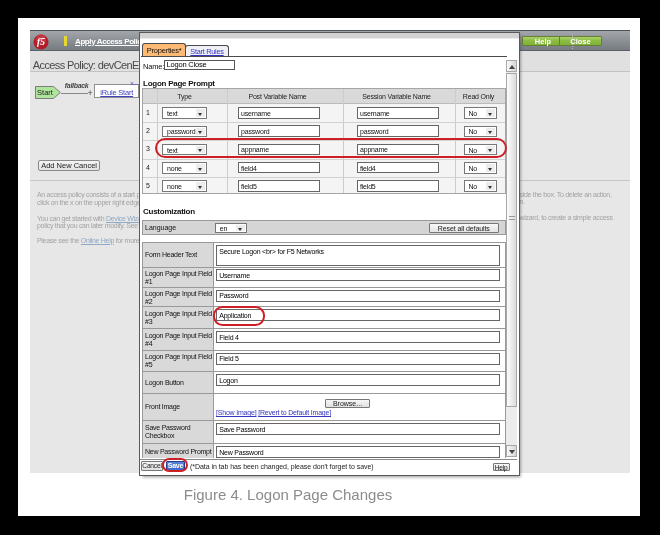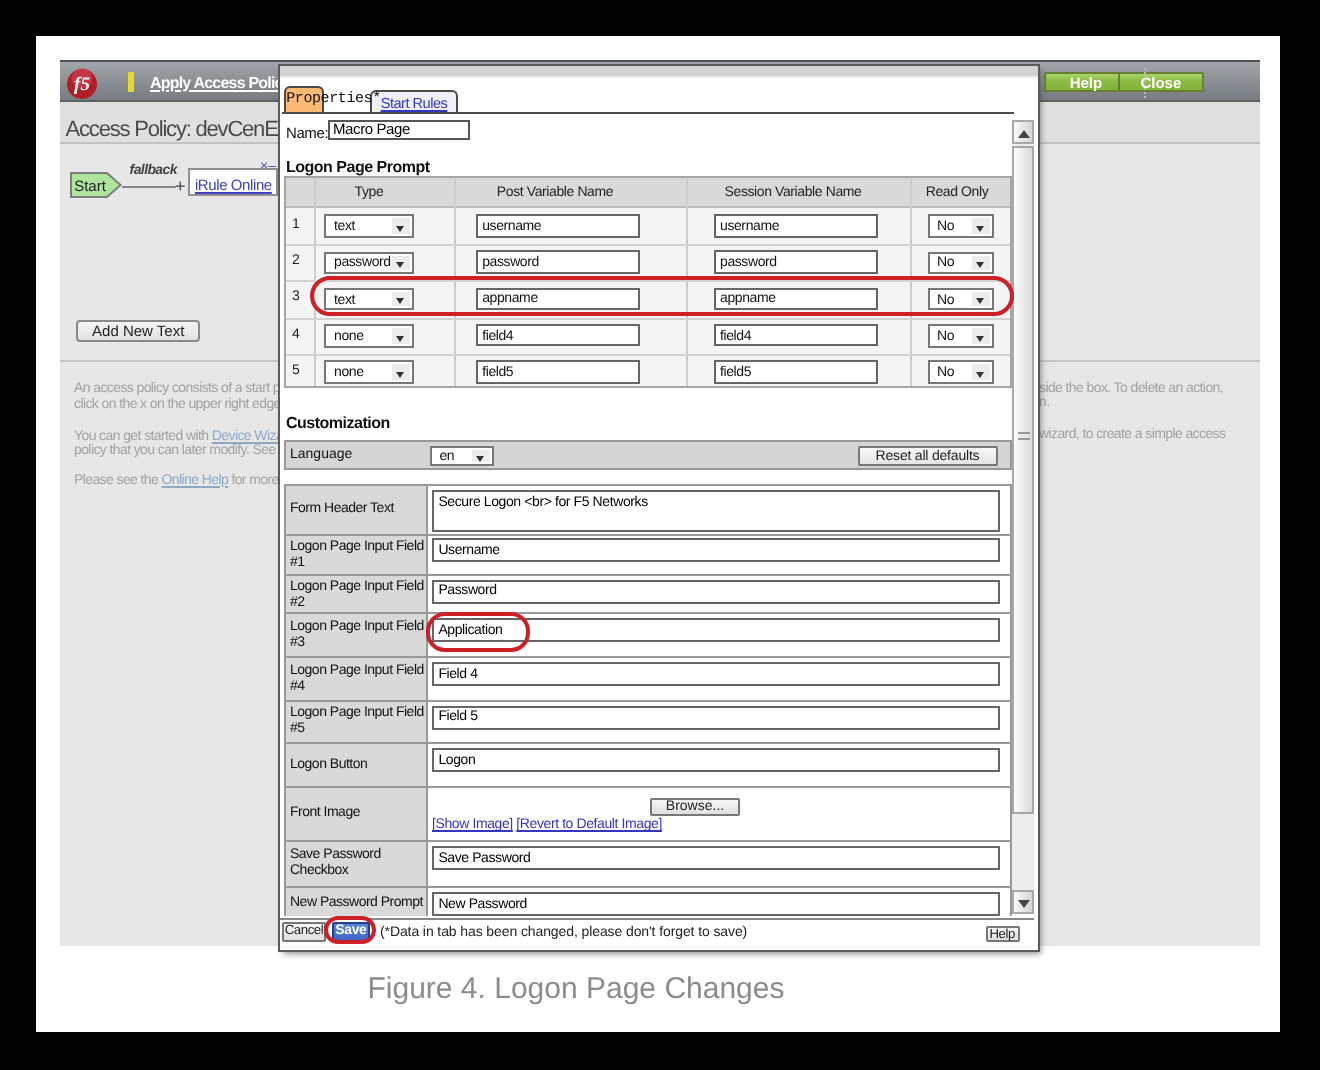--- a/index.html
+++ b/index.html
@@ -34,21 +34,21 @@
 #macrobtn { position:absolute; left:8.1px; top:129.5px; width:62px; height:11.5px; background:linear-gradient(#f4f4f4,#e2e2e2); border:1px solid #8a8a8a; border-radius:2px; font-size:7.5px; color:#222; text-align:center; line-height:10.5px; }
 #psep { position:absolute; left:0; top:149.5px; width:600px; border-top:1px solid #c6c6c6; }
 .para { position:absolute; font-size:7px; color:#a2a2a2; white-space:nowrap; letter-spacing:-0.3px; }
 .para a { color:#8fa8c4; text-decoration:underline; }
 
 
 #dlg { position:absolute; left:140px; top:32.5px; width:379px; height:442.5px; background:#fff;
   box-shadow:0 0 0 1px #5a5a5a, 1.5px 2px 3px rgba(60,60,60,0.55); }
 #dtitle { position:absolute; left:0; top:0; width:100%; height:6px; background:#d2d2d2; border-bottom:1px solid #ececec; }
 .tab { position:absolute; border:1px solid #4a4a4a; border-bottom:none; border-radius:3px 3px 0 0; font-size:7.5px; text-align:center; white-space:nowrap; }
-#tab1 { left:2.1px; top:10.7px; width:20px; height:13px; background:#fdba74; color:#111; line-height:13px; z-index:3; letter-spacing:-0.2px;font-family:Liberation Mono, monospace; }
+#tab1 { left:2.1px; top:10.7px; width:44px; height:13px; background:#fdba74; color:#111; line-height:13px; z-index:3; letter-spacing:-0.2px; }
 #tab2 { left:45px; top:12px; width:44px; height:11.6px; background:#eff0f6; line-height:11px; }
 #tab2 span { color:#3535c0; text-decoration:underline; font-size:7.3px; letter-spacing:-0.25px; }
 #tabline { position:absolute; left:1px; top:23.6px; width:366px; border-top:1px solid #4a4a4a; }
 #nmlbl { position:absolute; left:3px; top:29.5px; font-size:7.5px; color:#111; letter-spacing:-0.2px; }
 #nminp { position:absolute; left:23.5px; top:27.3px; width:71.5px; height:10.5px; border:1px solid #565656; font-size:7.5px; line-height:8.5px; padding-left:2px; background:#fff; letter-spacing:-0.2px; }
 #lpa { position:absolute; left:3px; top:46.5px; font-size:8px; font-weight:bold; color:#111; letter-spacing:-0.25px; }
 
 
 #tbl { position:absolute; left:1.5px; top:55.9px; width:364.5px; height:106px; border:1px solid #a5a5a5; background:#f4f4f4; }
 #tblhdr { position:absolute; left:0; top:0; width:100%; height:14.4px; background:#d9d9d9; border-bottom:1px solid #bbb; }
@@ -115,44 +115,44 @@
   <div id="aptitle">Access Policy: devCenExample1</div>
 
   <svg style="position:absolute;left:5.2px;top:55.6px" width="26" height="13" viewBox="0 0 26 13">
     <path d="M0.5,0.5 L18.5,0.5 L25.3,6.5 L18.5,12.5 L0.5,12.5 Z" fill="#aee49c" stroke="#7d7d7d" stroke-width="1"></path>
     <text x="10" y="9.3" font-size="7.5" fill="#222" text-anchor="middle" font-family="Liberation Sans,sans-serif">Start</text>
   </svg>
   <div id="fallback">fallback</div>
   <div id="fline"></div>
   <div id="plus">+</div>
   <div id="irulebox">
-      <a>iRule Online</a>
+      <a>iRule Start</a>
     </div>
   <div id="irx">×–</div>
-  <div id="macrobtn">Add New Text</div>
+  <div id="macrobtn">Add New Cancel</div>
   <div id="psep"></div>
 
   <div class="para" style="left:7px;top:161.3px;">An access policy consists of a start point, actions, and endings. Click the + sign to add an action inside the box. To delete an action,</div>
   <div class="para" style="left:7px;top:168.5px;">click on the x on the upper right edge of the action box, and confirm the deletion.</div>
   <div class="para" style="left:7px;top:184.5px;">You can get started with <a>Device Wizards</a>, located in the navigation pane, such as the Network Access Setup wizard, to create a simple access</div>
   <div class="para" style="left:7px;top:191.7px;">policy that you can later modify. See the <a>online help</a> for more information.</div>
   <div class="para" style="left:7px;top:206.7px;">Please see the <a>Online Help</a> for more information.</div>
 
   <div class="para" style="left:489.5px;top:161px;">side the box. To delete an action,</div>
   <div class="para" style="left:489.5px;top:168.3px;">n.</div>
   <div class="para" style="left:489.5px;top:184.3px;">wizard, to create a simple access</div>
 </div>
 
 <div id="dlg">
   <div id="dtitle"></div>
   <div class="tab" id="tab1">Properties*</div>
   <div class="tab" id="tab2"><span>Start Rules</span></div>
   <div id="tabline"></div>
   <div id="nmlbl">Name:</div>
-  <div id="nminp">Macro Page</div>
+  <div id="nminp">Logon Close</div>
   <div id="lpa">Logon Page Prompt</div>
 
   <div id="tbl">
     <div id="tblhdr">
       <div class="th" style="left:42px;">Type</div>
       <div class="th" style="left:135px;">Post Variable Name</div>
       <div class="th" style="left:254px;">Session Variable Name</div>
       <div class="th" style="left:336px;">Read Only</div>
     </div>
     <div class="colline" style="left:14px;"></div>

